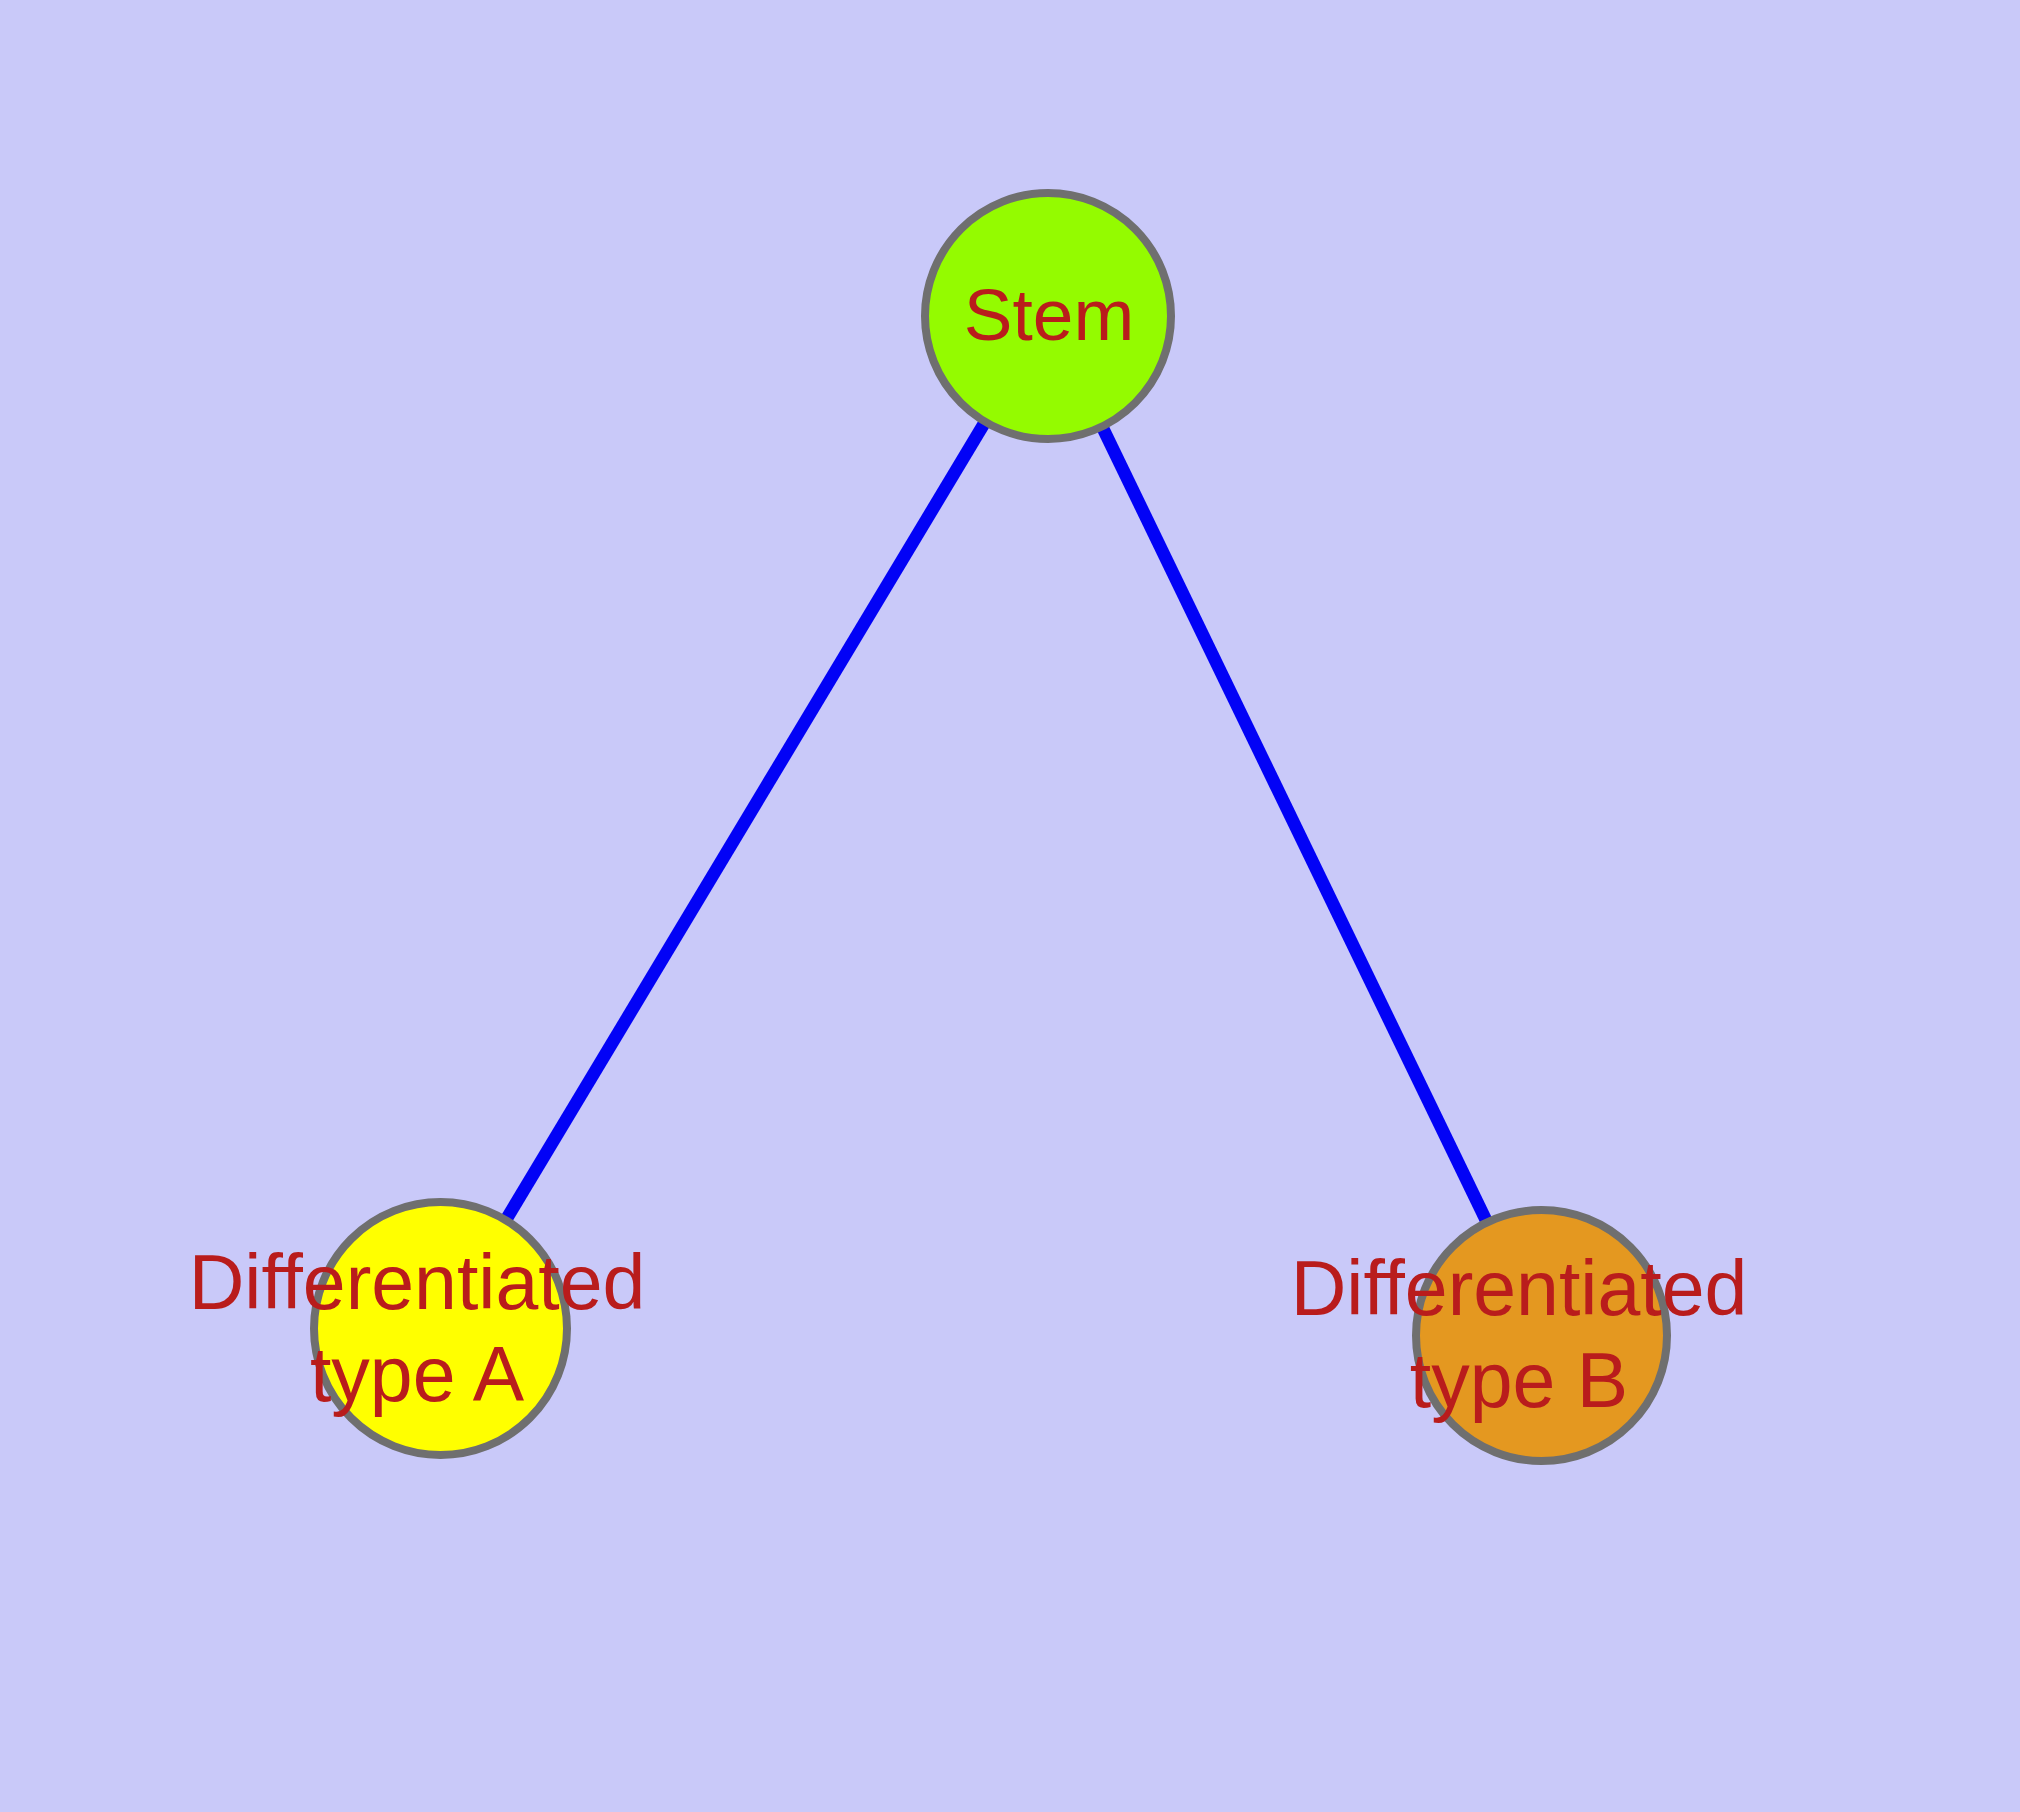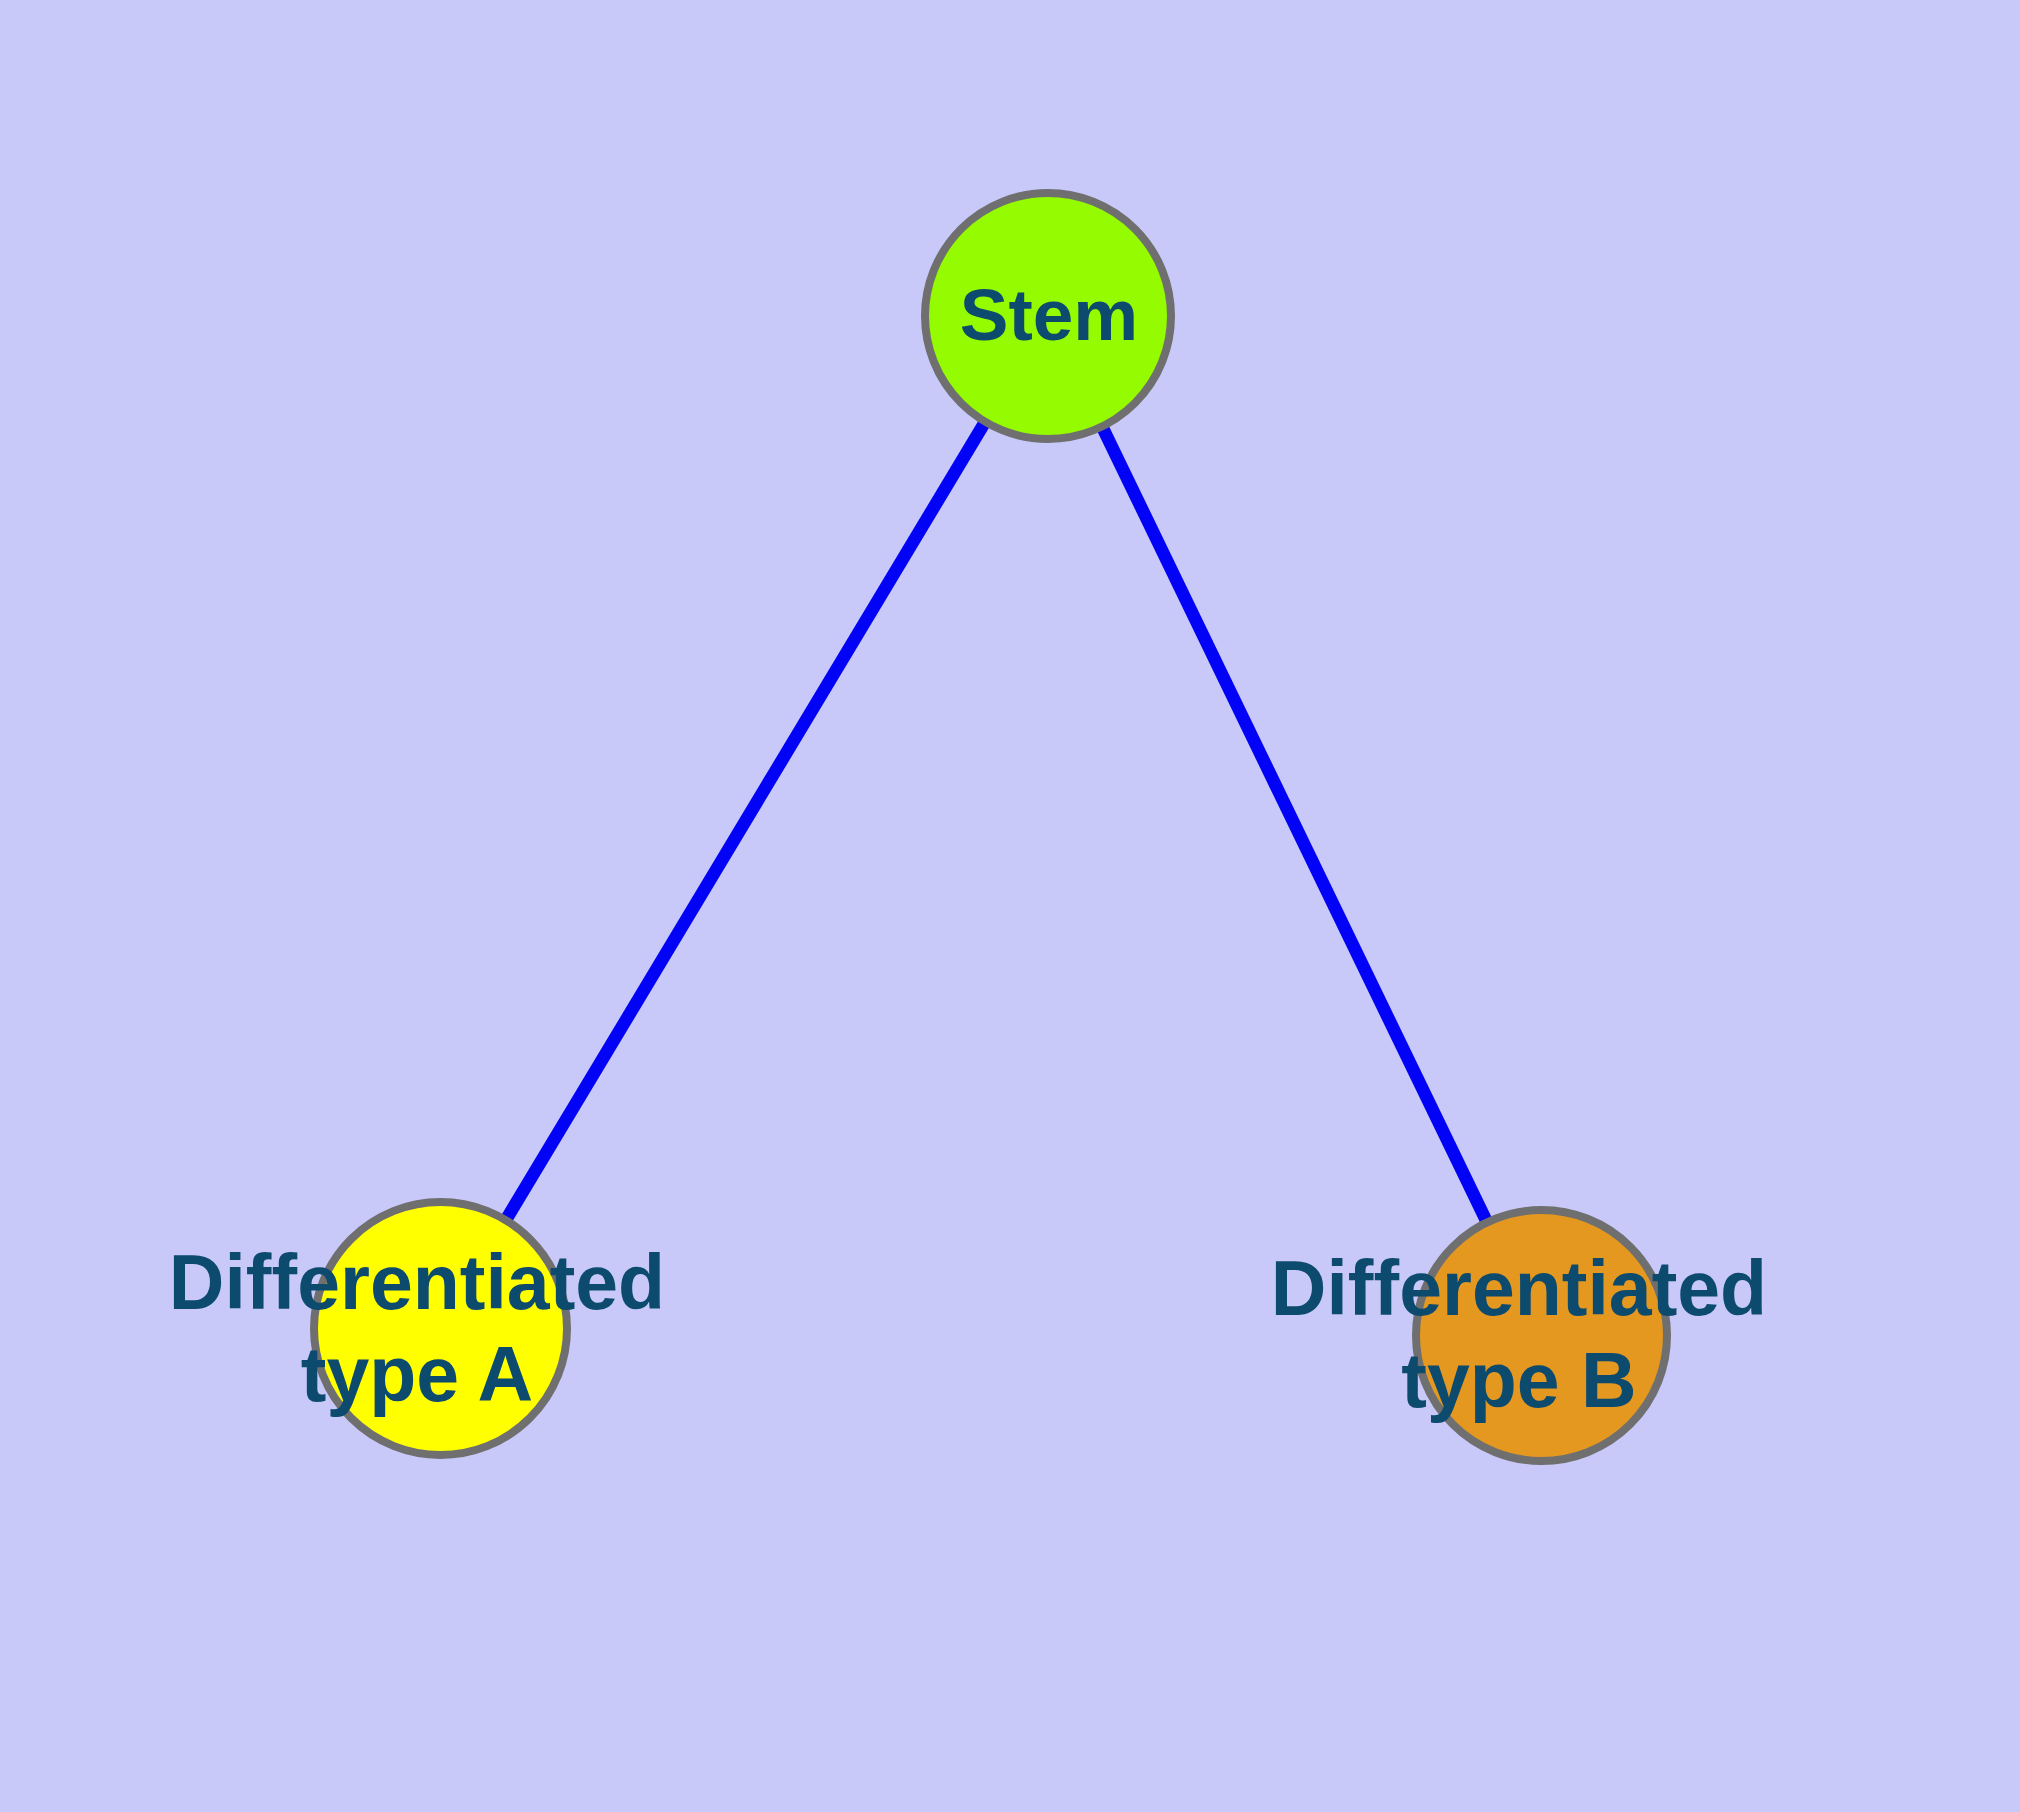--- a/index.html
+++ b/index.html
@@ -41,22 +41,22 @@
   }
   .node-b {
     left: 1412px;
     top: 1206px;
     width: 259px;
     height: 259px;
   }
   .node-label {
     position: absolute;
     transform: translate(-50%, -50%);
-    color: #0c4a6e;
-    font-weight: bold;
+    color: #b91c1c;
+    font-weight: normal;
     text-align: center;
     white-space: pre-line;
     line-height: 1.2;
     pointer-events: none;
   }
   .label-stem {
     left: 1049px;
     top: 315px;
     font-size: 73px;
   }

